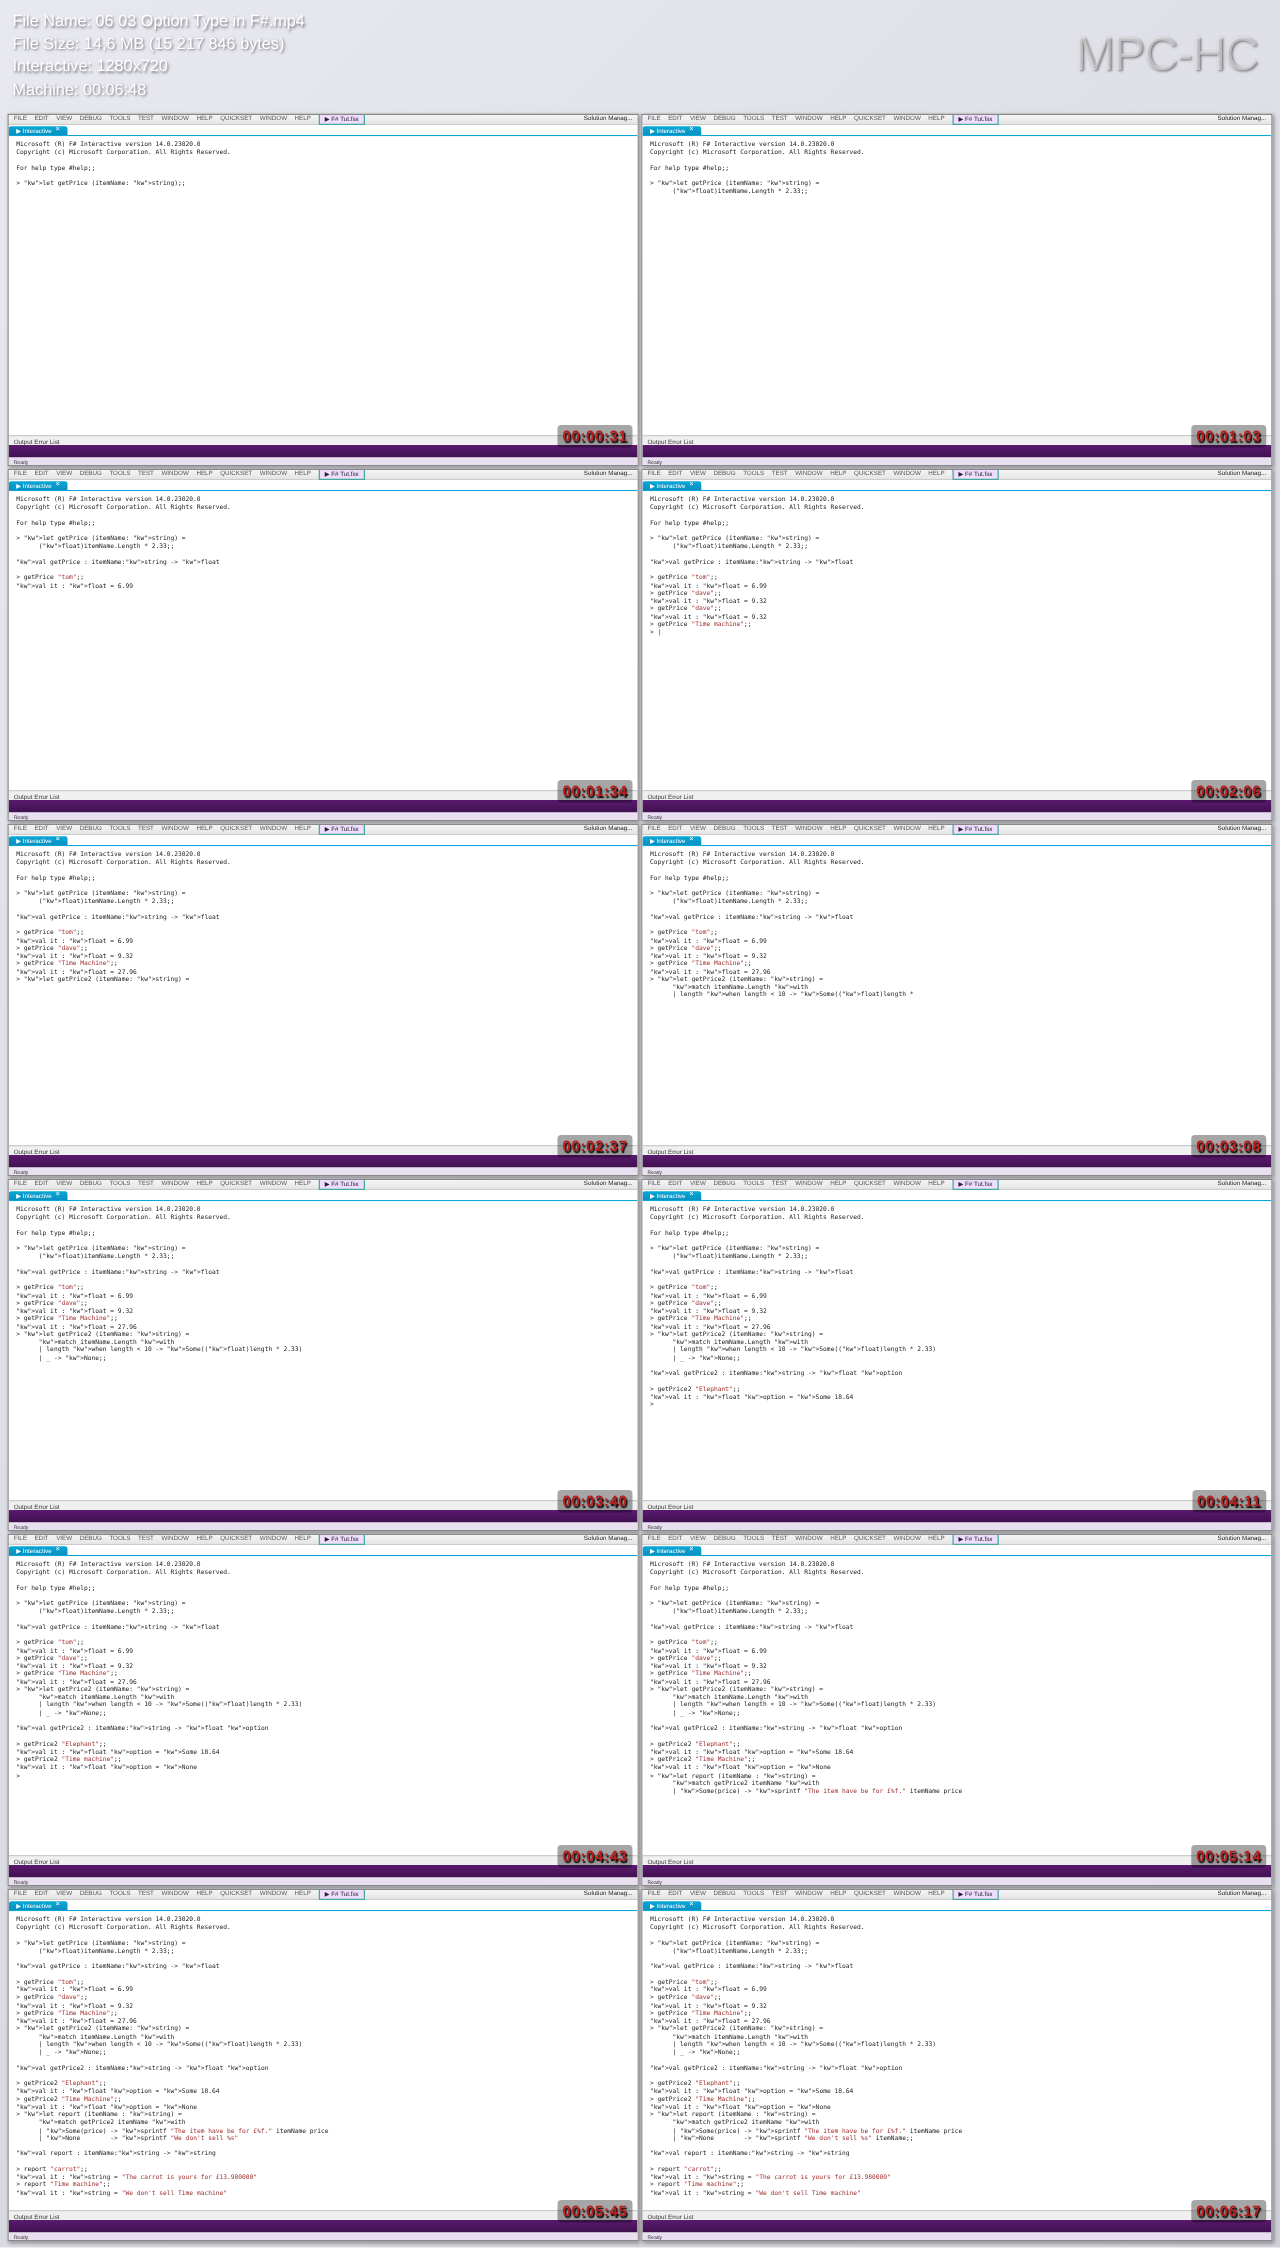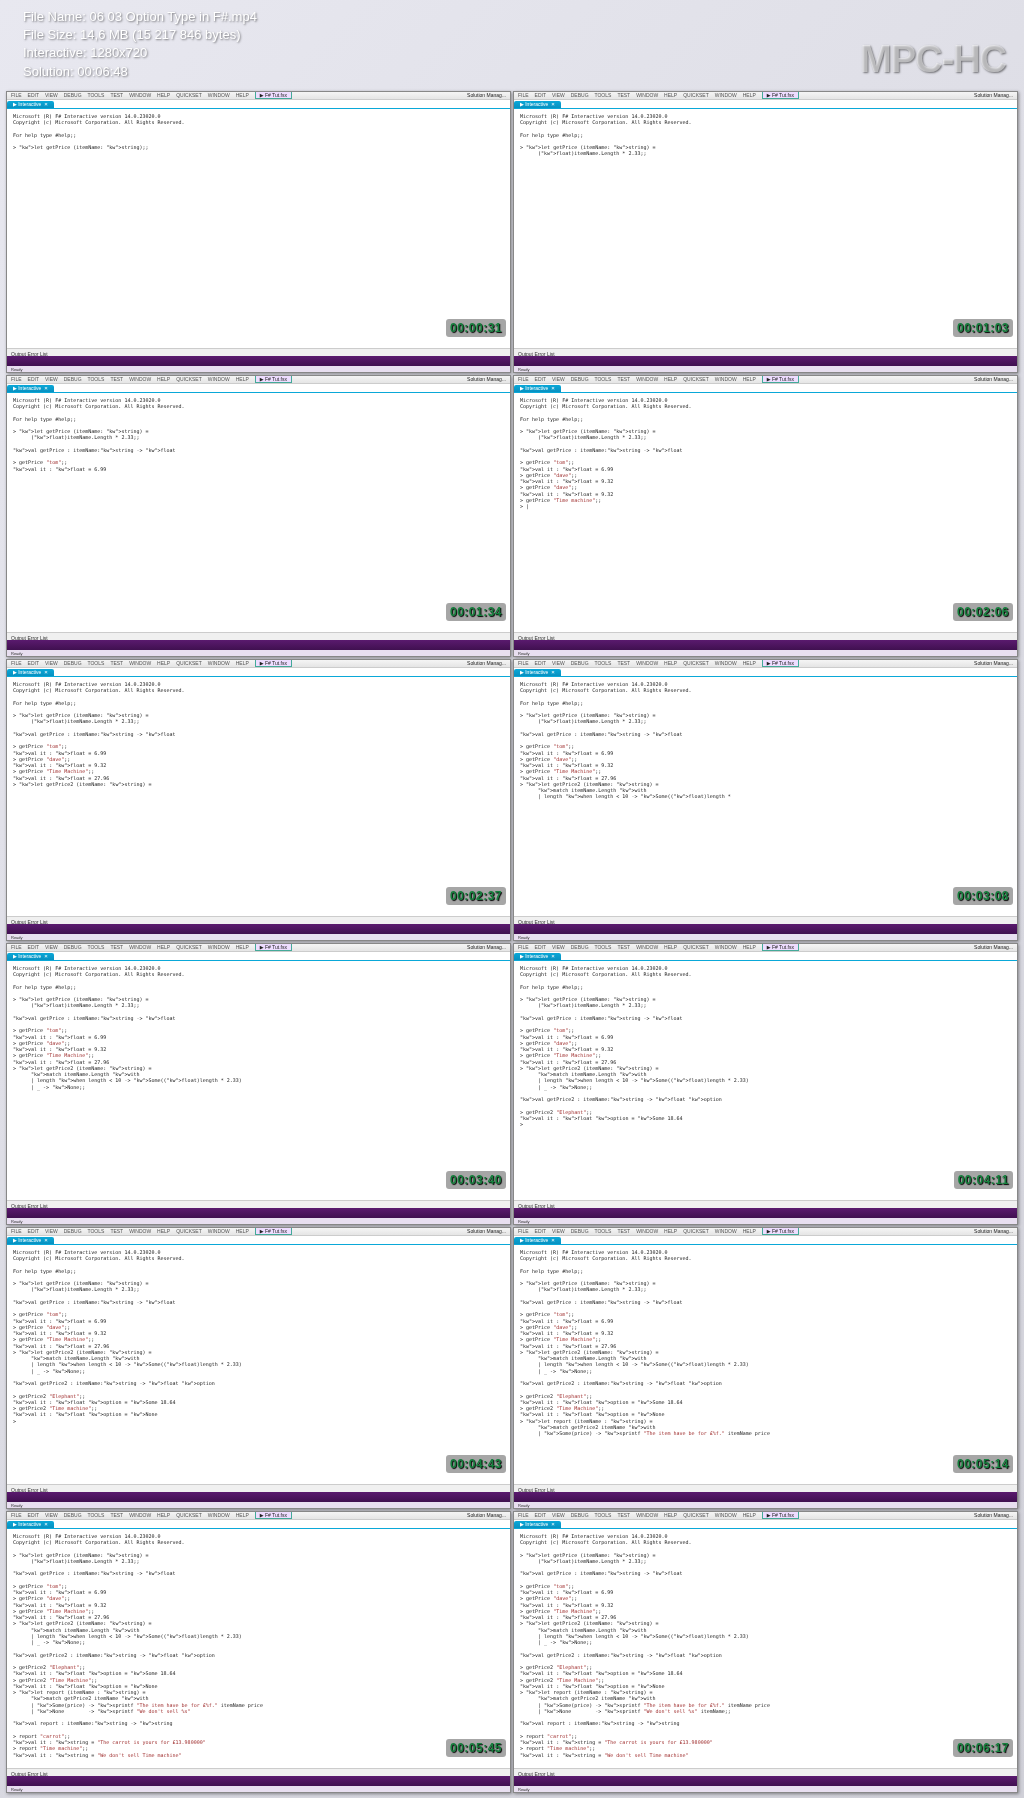--- a/index.html
+++ b/index.html
@@ -1,45 +1,45 @@
 <!DOCTYPE html>
 <html><head>
 <meta charset="utf-8">
 <style>
 * { margin: 0; padding: 0; box-sizing: border-box; }
 body { font-family: Arial, sans-serif; background: linear-gradient(135deg, #e8e8f0 0%, #d0d0d8 100%); width: 1024px; height: 1798px; overflow: hidden; }
-.header { padding: 8px 10px; color: #fff; display: flex; justify-content: space-between; align-items: flex-end; text-shadow: 1px 1px 2px rgba(0,0,0,0.5); margin-left: 13px; }
+.header { padding: 8px 10px; color: #fff; display: flex; justify-content: space-between; align-items: center; text-shadow: 1px 1px 2px rgba(0,0,0,0.5); }
 .file-info { font-size: 13px; line-height: 1.4; }
 .file-info div { white-space: nowrap; }
-.logo { font-size: 38px; font-weight: bold; color: rgba(255,255,255,0.5); letter-spacing: -1px; padding-right: 8px; }
+.logo { font-size: 38px; font-weight: normal; color: rgba(255,255,255,0.5); letter-spacing: -1px; padding-right: 8px; }
 .grid { display: grid; grid-template-columns: 1fr 1fr; gap: 2px; padding: 2px 6px 6px 6px; }
 .thumb { background: #fff; border: 1px solid #888; position: relative; height: 282px; display: flex; flex-direction: column; overflow: hidden; box-shadow: 1px 1px 3px rgba(0,0,0,0.4); }
 .menubar { background: linear-gradient(#f5f5f5, #e5e5e5); border-bottom: 1px solid #ccc; font-size: 5px; padding: 2px 4px; color: #555; display: flex; gap: 6px; height: 8px; align-items: center; }
 .menubar span { white-space: nowrap; }
 .menubar .toolbarbox { border: 1px solid #4a9; padding: 0 4px; color: #222; background: #edf; }
 .menubar .rightlabel { margin-left: auto; color: #222; }
 .tabbar { background: #fff; border-bottom: 1px solid #0aa8d8; padding: 1px 0 0 0; height: 9px; display: flex; }
 .tab { background: linear-gradient(#0aa8d8, #0890c0); color: #fff; font-size: 5px; padding: 1px 6px; border-radius: 2px 2px 0 0; display: flex; align-items: center; gap: 3px; }
 .tab::after { content: "×"; font-size: 6px; }
 .editor { flex: 1; background: #fff; padding: 4px 6px; font-family: "Consolas", monospace; font-size: 5px; line-height: 1.25; color: #222; overflow: hidden; white-space: pre; }
 .editor .str { color: #a03030; }
 .outputbar { background: #f0f0f0; border-top: 1px solid #ccc; font-size: 5px; padding: 2px 4px; color: #333; height: 8px; }
 .bottombar { background: linear-gradient(#5a1a6e, #401050); height: 10px; }
 .bottombar2 { background: #e8dff0; height: 6px; font-size: 4px; color: #333; padding: 1px 4px; }
-.timestamp { position: absolute; bottom: 35px; right: 4px; background: rgba(0,0,0,0.35); color: #15803d; font-size: 12px; font-weight: bold; padding: 2px 4px; border-radius: 3px; font-family: Arial; text-shadow: 1px 1px 1px #000; letter-spacing: 0.5px; }
+.timestamp { position: absolute; bottom: 14px; right: 4px; background: rgba(0,0,0,0.35); color: #b91c1c; font-size: 12px; font-weight: bold; padding: 2px 4px; border-radius: 3px; font-family: Arial; text-shadow: 1px 1px 1px #000; letter-spacing: 0.5px; }
 </style>
 </head>
 <body>
 
 <div class="header">
   <div class="file-info">
     <div>File Name: 06 03 Option Type in F#.mp4</div>
     <div>File Size: 14,6 MB (15 217 846 bytes)</div>
     <div>Interactive: 1280x720</div>
-    <div>Solution: 00:06:48</div>
+    <div>Machine: 00:06:48</div>
   </div>
   <div class="logo">MPC-HC</div>
 </div>
 
 <div class="grid" id="grid">
     <div class="thumb">
       <div class="menubar">
         <span>FILE</span>
         <span>EDIT</span>
         <span>VIEW</span>

